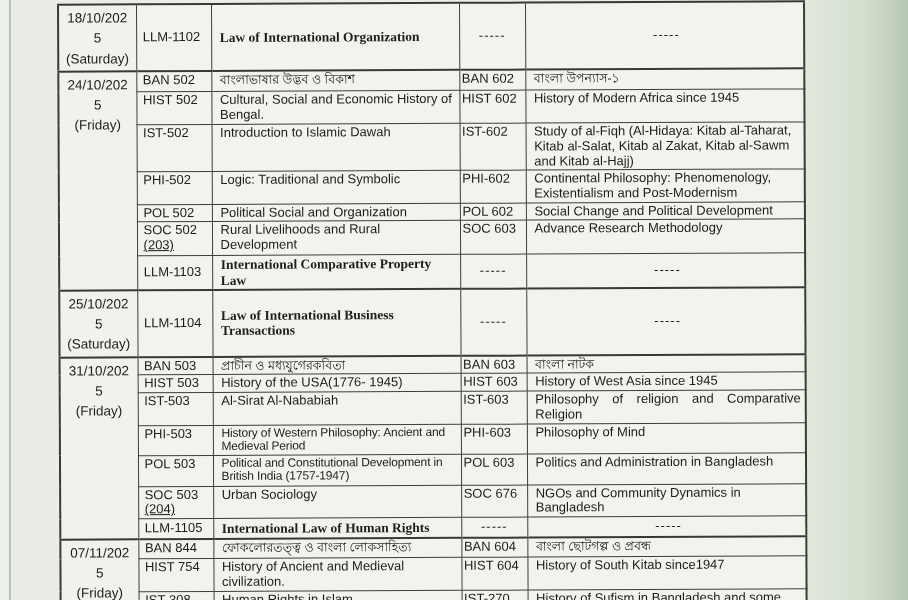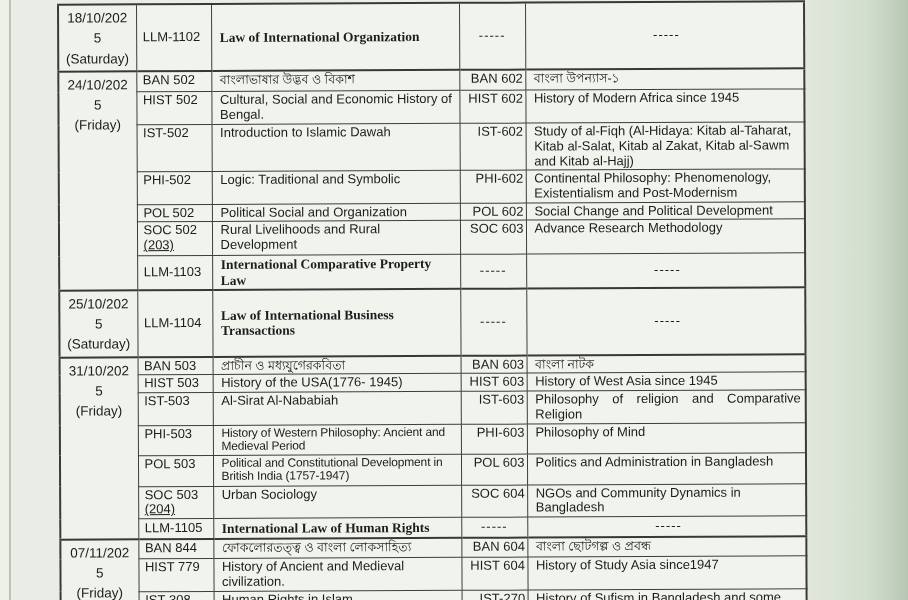--- a/index.html
+++ b/index.html
@@ -28,21 +28,21 @@
     font-size:13px; line-height:1.13;
     overflow:hidden;
     word-wrap:break-word;
   }
   tr.group-start td { border-top:2px solid #383838; }
   td.date-cell {
     text-align:center; font-size:13.5px; line-height:1.5;
     padding-top:3px; background:#f0f2ec;margin-top:28px;
   }
   td.code { padding-left:6px; }
-  td.c2 { text-align:right; padding:1px 2px; }
+  td.c2 { text-align:left; padding:1px 2px; }
   td.title { padding-left:8px; padding-right:4px; }
   td.dash { text-align:center; letter-spacing:1px; }
   tr.law td { vertical-align:middle; }
   tr.law td.t1 { font-family:"Liberation Serif", serif; font-weight:bold; font-size:13.5px; }
   tr.law td.c1 { font-family:Liberation Sans, sans-serif; font-size:13px; }
   tr.bn-row td.t1, tr.bn-row td.t2 { font-size:12.5px; }
   tr.cond-row td.t1 { font-size:12px; letter-spacing:-0.15px; }
   tr.just-row td.t2 { text-align:justify; }
   .room { display:block;text-decoration:underline; }
 </style>
@@ -156,44 +156,44 @@
           </tr>
           <tr class="cond-row" style="height: 31px;">
             <td class="code c1"><span>POL 503</span></td>
             <td class="title t1"><span>Political and Constitutional Development in British India (1757-1947)</span></td>
             <td class="code c2"><span>POL 603</span></td>
             <td class="title t2"><span>Politics and Administration in Bangladesh</span></td>
           </tr>
           <tr class="" style="height: 31px;">
             <td class="code c1"><span>SOC 503</span><span class="room">(204)</span></td>
             <td class="title t1"><span>Urban Sociology</span></td>
-            <td class="code c2"><span>SOC 604</span></td>
+            <td class="code c2"><span>SOC 676</span></td>
             <td class="title t2"><span>NGOs and Community Dynamics in Bangladesh</span></td>
           </tr>
           <tr class="law" style="height: 20px;">
             <td class="code c1"><span>LLM-1105</span></td>
             <td class="title t1"><span>International Law of Human Rights</span></td>
             <td class="code c2 dash"><span>-----</span></td>
             <td class="title t2 dash"><span>-----</span></td>
           </tr>
           <tr class="group-start bn-row" style="height: 20px;">
             <td class="date-cell" rowspan="6">
               <div>07/11/2025</div>
               <div>(Friday)</div>
             </td>
             <td class="code c1"><span>BAN 844</span></td>
             <td class="title t1"><span>ফোকলোরতত্ত্ব ও বাংলা লোকসাহিত্য</span></td>
             <td class="code c2"><span>BAN 604</span></td>
             <td class="title t2"><span>বাংলা ছোটগল্প ও প্রবন্ধ</span></td>
           </tr>
           <tr class="" style="height: 31px;">
-            <td class="code c1"><span>HIST 779</span></td>
+            <td class="code c1"><span>HIST 754</span></td>
             <td class="title t1"><span>History of Ancient and Medieval civilization.</span></td>
             <td class="code c2"><span>HIST 604</span></td>
-            <td class="title t2"><span>History of Study Asia since1947</span></td>
+            <td class="title t2"><span>History of South Kitab since1947</span></td>
           </tr>
           <tr class="" style="height: 31px;">
             <td class="code c1"><span>IST-308</span></td>
             <td class="title t1"><span>Human Rights in Islam</span></td>
             <td class="code c2"><span>IST-270</span></td>
             <td class="title t2"><span>History of Sufism in Bangladesh and some prominent sufis (1201-upto the date.)</span></td>
           </tr>
         </tbody>
     </table>
   </div>

